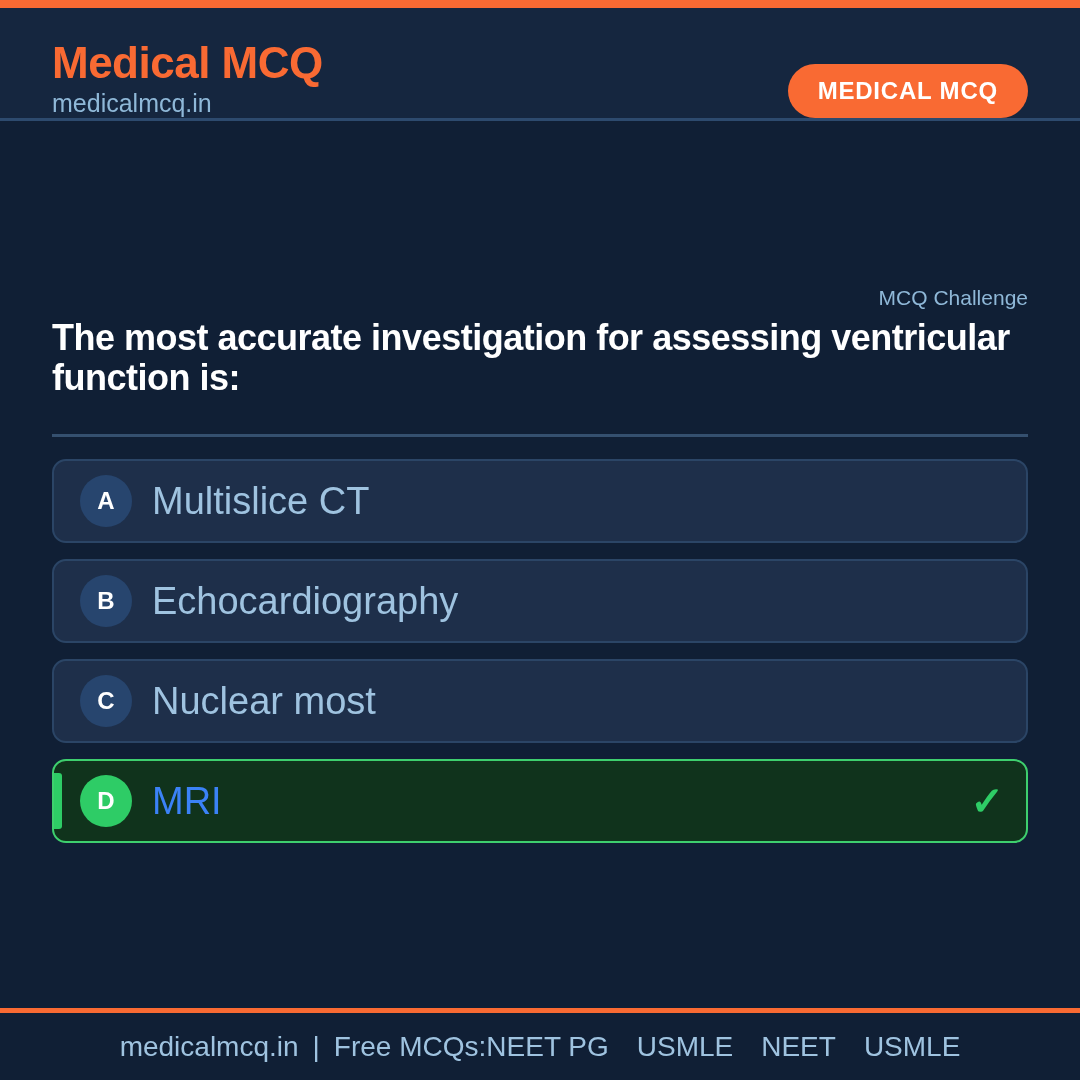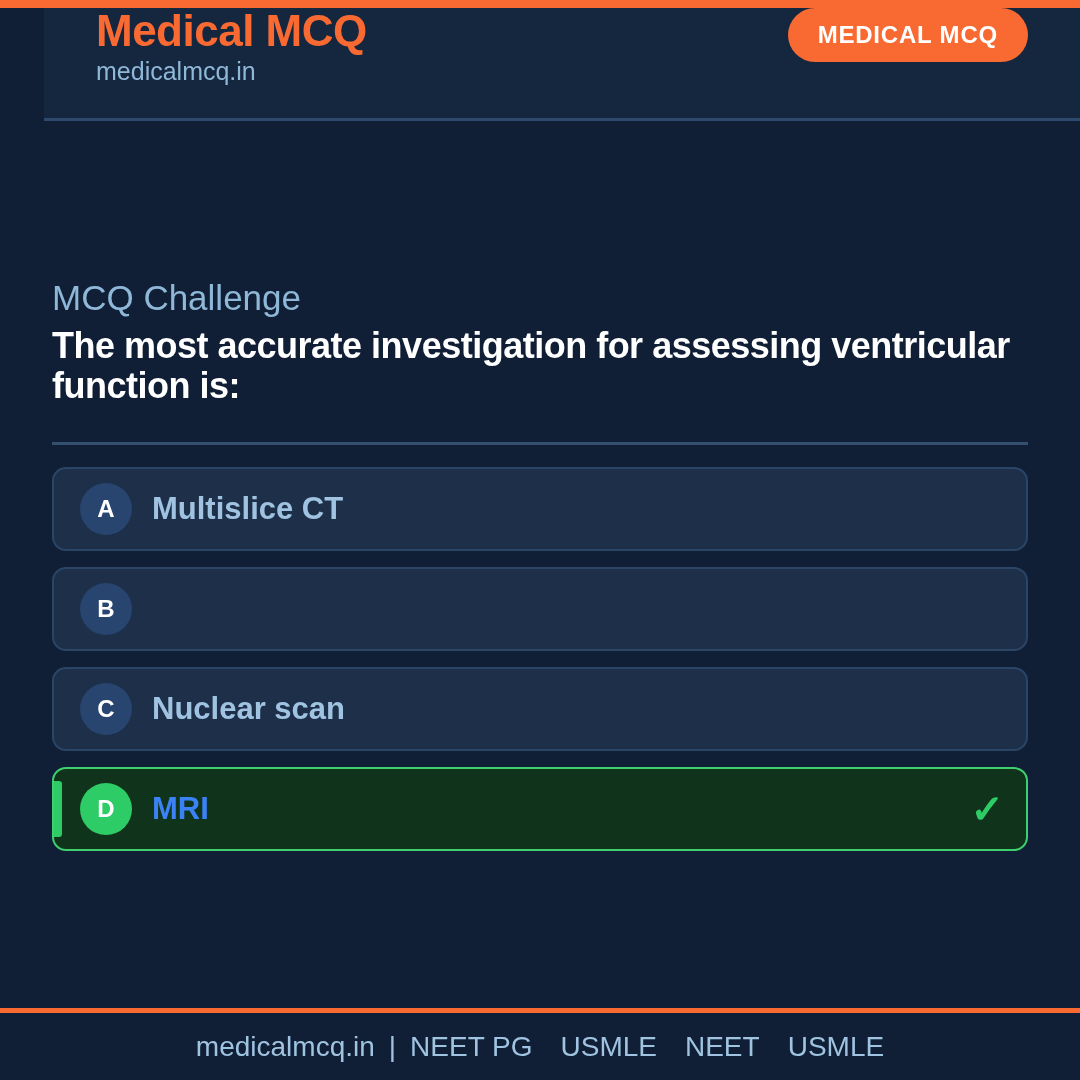--- a/index.html
+++ b/index.html
@@ -22,24 +22,23 @@
     background:#f96a33;
     flex:0 0 auto;
   }
 
   
   .header {
     flex:0 0 auto;
     height:113px;
     background:#15263f;
     border-bottom:3px solid #2d4a6e;
-    display:flex; align-items:flex-start;
+    display:flex; align-items:flex-end;
     justify-content:space-between;
     padding:0 52px;
-    margin-left:44px;
   }
   .brand-block { display:flex; flex-direction:column; justify-content:center; }
   .brand-title {
     color:#f96a33;
     font-size:44px;
     font-weight:bold;
     line-height:1.05;
     letter-spacing:-0.5px;
   }
   .brand-sub {
@@ -61,22 +60,23 @@
 
   
   .content {
     flex:1 1 auto;
     padding:0 52px;
     display:flex; flex-direction:column;
     justify-content:center;
   }
   .kicker {
     color:#8fb8d8;
-    font-size:35px;
+    font-size:21px;
     margin-bottom:8px;
+    text-align:right;
   }
   .question {
     color:#ffffff;
     font-size:36px;
     font-weight:bold;
     line-height:1.1;
     letter-spacing:-0.5px;
   }
   .divider {
     height:3px;
@@ -104,23 +104,22 @@
     border-radius:50%;
     background:#27456e;
     color:#ffffff;
     font-size:24px;
     font-weight:bold;
     display:flex; align-items:center; justify-content:center;
     margin-right:20px;
   }
   .option .opt-text {
     color:#9fc3e0;
-    font-size:31px;
+    font-size:38px;
     line-height:1;
-    font-weight:bold;
   }
   .option .check { display:none; }
 
   
   .option.correct {
     background:#10331c;
     border:2px solid #3ecf6e;
   }
   .option.correct .accent {
     position:absolute;
@@ -179,37 +178,39 @@
     <div class="kicker">MCQ Challenge</div>
     <div class="question">The most accurate investigation for assessing ventricular function is:</div>
     <div class="divider"></div>
     <div class="options">
         <div class="option">
           <div class="badge">A</div>
           <div class="opt-text">Multislice CT</div>
         </div>
         <div class="option">
           <div class="badge">B</div>
+          <div class="opt-text">Echocardiography</div>
         </div>
         <div class="option">
           <div class="badge">C</div>
-          <div class="opt-text">Nuclear scan</div>
+          <div class="opt-text">Nuclear most</div>
         </div>
         <div class="option correct">
           <div class="accent"></div>
           <div class="badge">D</div>
           <div class="opt-text">MRI</div>
           <div class="check">✓</div>
         </div>
       </div>
   </div>
 
   <div class="footer">
     <span class="footer-text">medicalmcq.in</span>
     <span class="footer-sep">|</span>
+    <span class="footer-text">Free MCQs:</span>
     <span class="footer-exams">
         <span class="footer-text">NEET PG</span>
         <span class="footer-text">USMLE</span>
         <span class="footer-text">NEET</span>
         <span class="footer-text">USMLE</span>
       </span>
   </div>
 
 </div>
 

